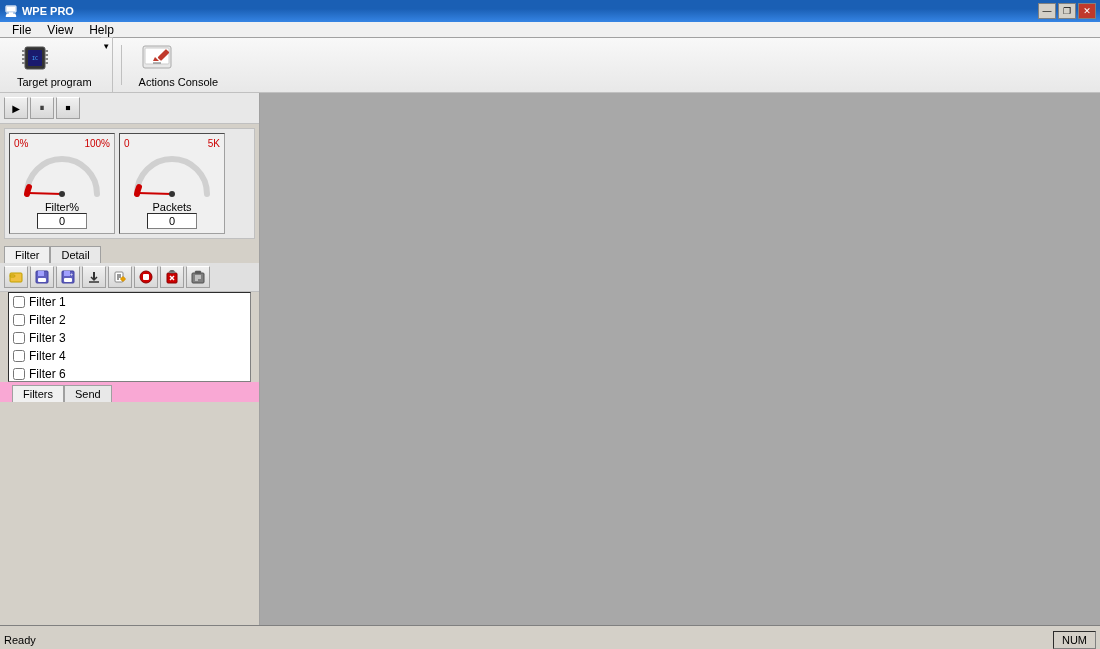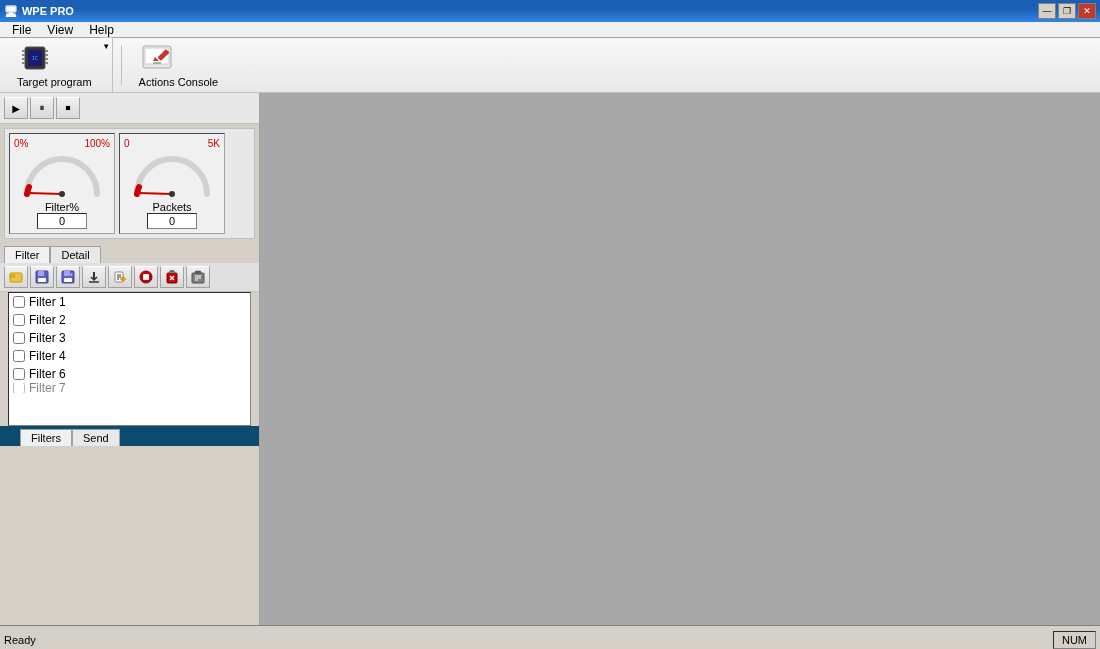--- a/index.html
+++ b/index.html
@@ -255,23 +255,23 @@
     }
     .filter-checkbox {
       width: 12px;
       height: 12px;
     }
 
     
     .filters-tab-strip {
       display: flex;
       align-items: flex-end;
-      padding: 0 20px;
+      padding: 0 12px;
       height: 20px;
-      background: #0c4a6e;
+      background: #f9a8d4;
     }
 
     
     .send-panel {
       flex: 1;
       background: #d4d0c8;
       margin: 4px;
     }
 
     
@@ -485,21 +485,21 @@
         <svg width="14" height="14" viewBox="0 0 14 14">
           <rect x="1" y="3" width="12" height="10" rx="1" fill="#808080" stroke="#505050" stroke-width="1"></rect>
           <rect x="4" y="1" width="6" height="2" rx="1" fill="#606060" stroke="#404040" stroke-width="0.5"></rect>
           <line x1="4" y1="6" x2="10" y2="6" stroke="#fff" stroke-width="1"></line>
           <line x1="4" y1="8" x2="10" y2="8" stroke="#fff" stroke-width="1"></line>
           <line x1="4" y1="10" x2="7" y2="10" stroke="#fff" stroke-width="1"></line>
         </svg>
       </div>
     </div>
 
-    <div style="position:relative; flex: 0 0 auto; height: 134px; margin: 0 4px;">
+    <div style="position:relative; flex: 0 0 auto; height: 90px; margin: 0 4px;">
       <div class="filter-list" style="height:100%; position:relative;">
         <div class="filter-item">
           <input type="checkbox" class="filter-checkbox" style="">
           <span>Filter 1</span>
         </div>
         <div class="filter-item">
           <input type="checkbox" class="filter-checkbox" style="">
           <span>Filter 2</span>
         </div>
         <div class="filter-item">

